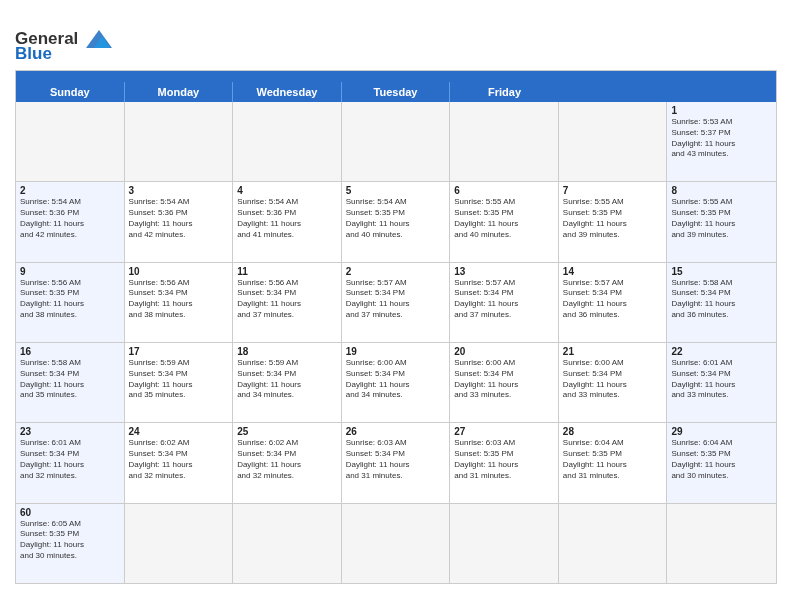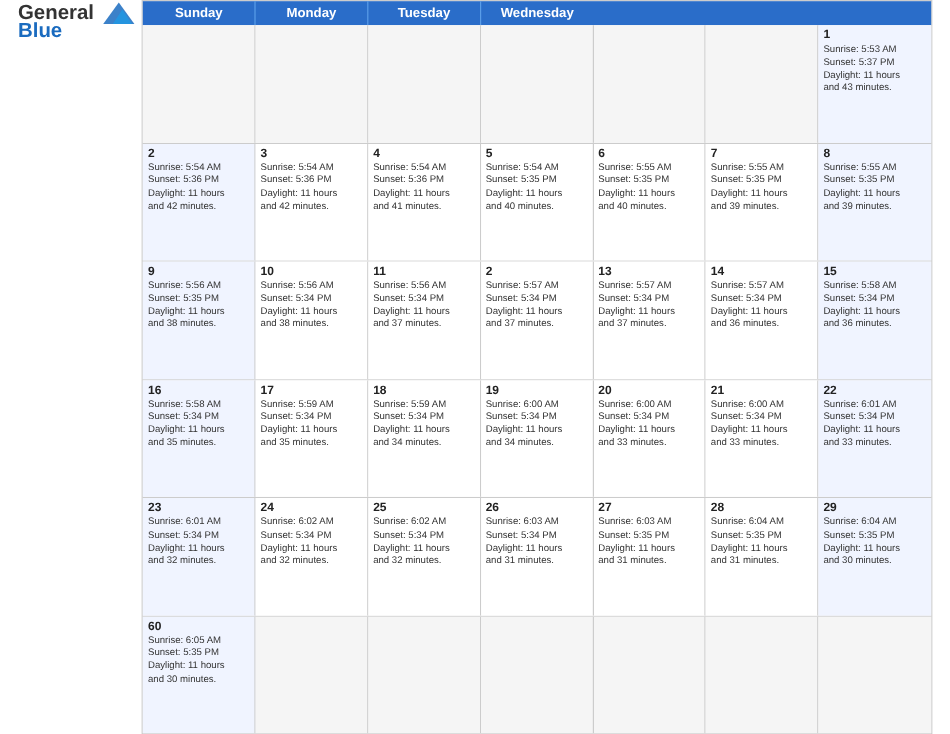--- a/index.html
+++ b/index.html
@@ -6,23 +6,23 @@
     body {
       font-family: Arial, sans-serif;
       background: #fff;
       width: 792px;
       height: 612px;
       overflow: hidden;
     }
     .page {
       width: 792px;
       height: 612px;
-      padding: 0 15px;
-      display: flex;
-      flex-direction: row;
+      padding: 28px 15px;
+      display: flex;
+      flex-direction: column;
     }
     .header {
       display: flex;
       align-items: flex-start;
       justify-content: space-between;
       margin-bottom: 6px;
     }
     .logo-area {
       display: flex;
       flex-direction: column;
@@ -52,20 +52,21 @@
       grid-template-columns: repeat(7, 1fr);
       background: #2a6dc9;
     }
     .cal-header-cell {
       color: #fff;
       font-size: 11px;
       font-weight: bold;
       padding: 4px 5px;
       text-align: center;
       border-right: 1px solid #5a9de8;
+      margin-top: 11px;
     }
     .cal-header-cell:last-child { border-right: none; }
     .cal-body {
       flex: 1;
       display: flex;
       flex-direction: column;
     }
     .cal-row {
       display: grid;
       grid-template-columns: repeat(7, 1fr);
@@ -116,22 +117,23 @@
     <div class="title-area">
       <div class="month-title"></div>
       <div class="subtitle"></div>
     </div>
   </div>
 
   <div class="calendar">
     <div class="cal-header">
     <div class="cal-header-cell">Sunday</div>
         <div class="cal-header-cell">Monday</div>
+        <div class="cal-header-cell">Wednesday</div>
         <div class="cal-header-cell">Tuesday</div>
-        <div class="cal-header-cell">Wednesday</div>
+        <div class="cal-header-cell">Friday</div>
       </div>
     <div class="cal-body">
     <div class="cal-row">
           <div class="cal-cell empty"></div>
           <div class="cal-cell empty"></div>
           <div class="cal-cell empty"></div>
           <div class="cal-cell empty"></div>
           <div class="cal-cell empty"></div>
           <div class="cal-cell empty"></div>
           <div class="cal-cell weekend">

